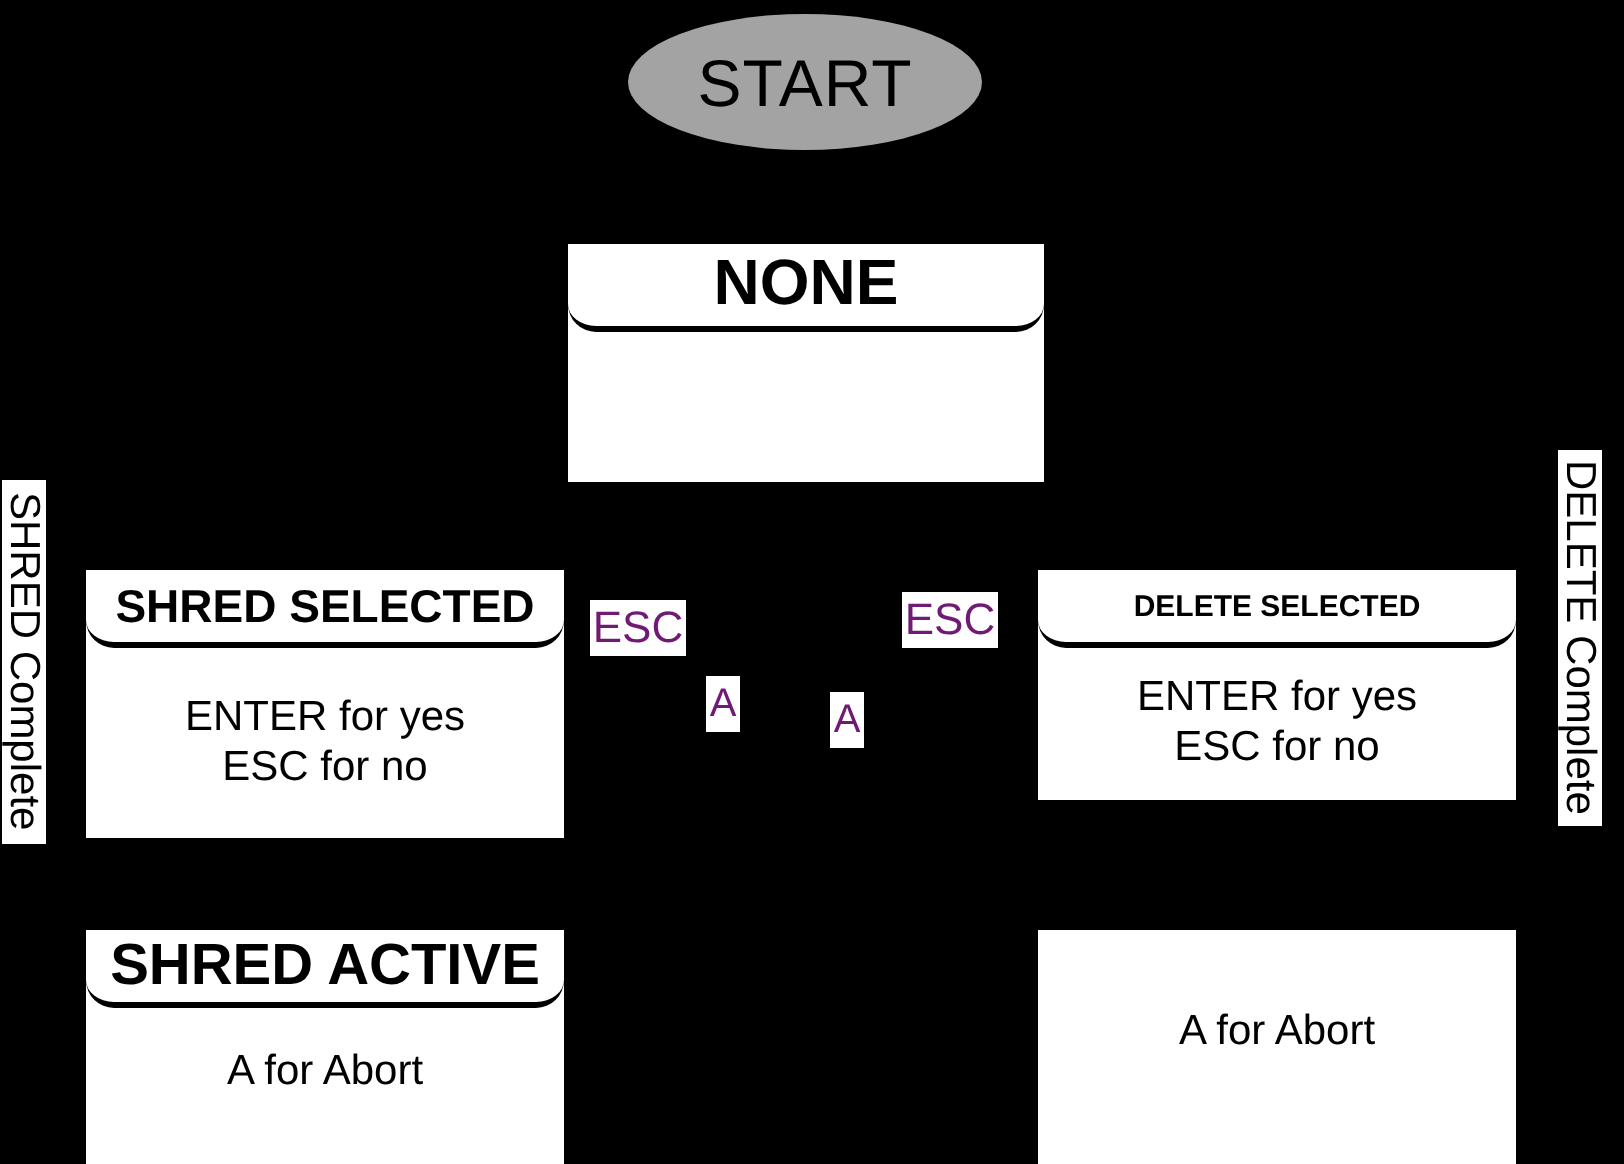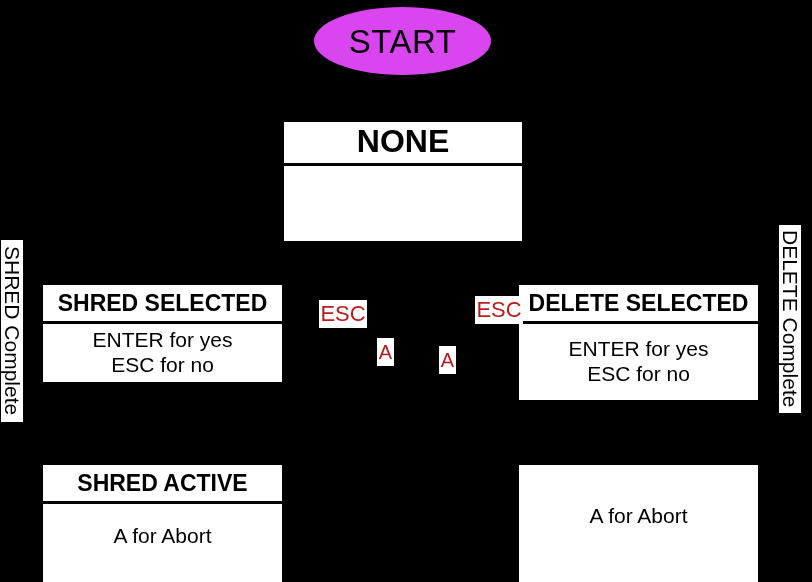--- a/index.html
+++ b/index.html
@@ -20,21 +20,21 @@
     background: #000000;
   }
 
   
   .start-node {
     position: absolute;
     left: 314px;
     top: 7px;
     width: 177px;
     height: 68px;
-    background: #d946ef;
+    background: #a3a3a3;
     border-radius: 50%;
     display: flex;
     align-items: center;
     justify-content: center;
   }
   .start-label {
     font-size: 33px;
     font-weight: normal;
     color: #000000;
     letter-spacing: 0.5px;
@@ -51,20 +51,21 @@
   }
   .state-title {
     color: #000000;
     font-weight: bold;
     text-align: center;
     border-bottom: 3px solid #000000;
     box-sizing: border-box;
     display: flex;
     align-items: center;
     justify-content: center;
+    border-radius: 14px;
   }
   .state-body {
     color: #000000;
     text-align: center;
     flex: 1;
     display: flex;
     flex-direction: column;
     align-items: center;
     justify-content: center;
     box-sizing: border-box;
@@ -89,55 +90,55 @@
   #box-none .state-body {
     font-size: 22px;
     padding-bottom: 4px;
   }
 
   
   #box-shred-selected {
     left: 43px;
     top: 285px;
     width: 239px;
-    height: 97px;
+    height: 134px;
   }
   #box-shred-selected .state-title {
     height: 39px;
     font-size: 23px;
   }
   #box-shred-selected .state-body {
     font-size: 21px;
   }
 
   
   #box-delete-selected {
     left: 519px;
     top: 285px;
     width: 239px;
     height: 115px;
   }
   #box-delete-selected .state-title {
     height: 39px;
-    font-size: 23px;
+    font-size: 15px;
   }
   #box-delete-selected .state-body {
     font-size: 21px;
   }
 
   
   #box-shred-active {
     left: 43px;
     top: 465px;
     width: 239px;
     height: 117px;
   }
   #box-shred-active .state-title {
     height: 39px;
-    font-size: 23px;
+    font-size: 29px;
   }
   #box-shred-active .state-body {
     font-size: 21px;
     padding-bottom: 14px;
   }
 
   
   #box-delete-active {
     left: 519px;
     top: 465px;
@@ -180,27 +181,26 @@
     left: 779px;
     top: 225px;
     width: 22px;
     height: 188px;
   }
 
   
   .edge-label {
     position: absolute;
     background: #ffffff;
-    color: #b91c1c;
+    color: #701a75;
     display: flex;
     align-items: center;
     justify-content: center;
     line-height: 1;
     box-sizing: border-box;
-    margin-left: 24px;
   }
   #label-esc-left {
     left: 295px;
     top: 300px;
     width: 48px;
     height: 28px;
     font-size: 22px;
   }
   #label-esc-right {
     left: 451px;

